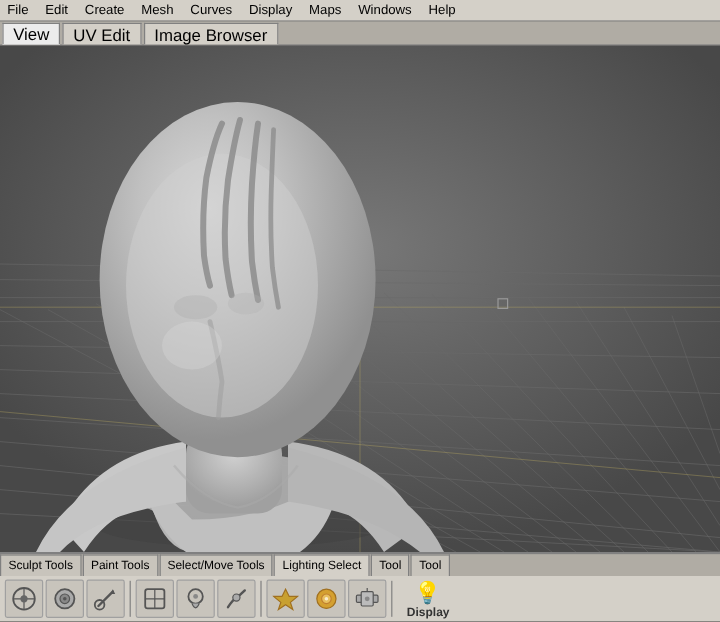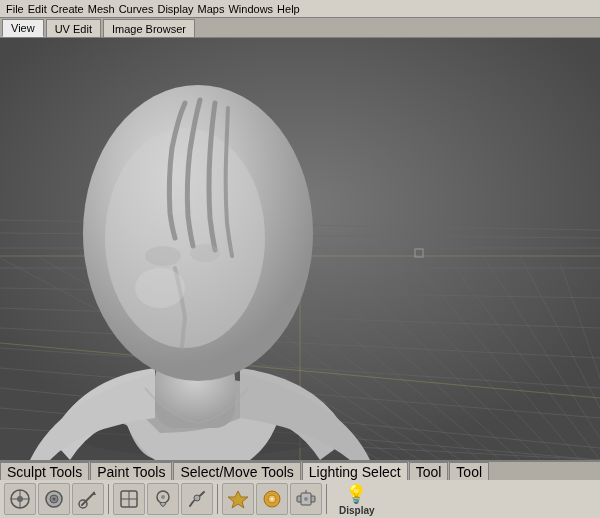--- a/index.html
+++ b/index.html
@@ -11,20 +11,21 @@
       font-size: 11px;
       background: #3c3c3c;
     }
 
     
     #menubar {
       display: flex;
       background: #d4d0c8;
       border-bottom: 1px solid #808080;
       padding: 1px 4px;
+      gap: 10px;
       height: 18px;
       align-items: center;
     }
     .menu-item {
       font-size: 11px;
       color: #000;
       cursor: pointer;
       padding: 0 2px;
     }
 
@@ -35,21 +36,21 @@
       height: 20px;
       align-items: flex-end;
       padding-left: 2px;
       border-bottom: 1px solid #808080;
     }
     .tab {
       background: #d4d0c8;
       border: 1px solid #808080;
       border-bottom: none;
       padding: 1px 8px;
-      font-size: 11px;
+      font-size: 14px;
       cursor: pointer;
       color: #000;
       height: 18px;
       display: flex;
       align-items: center;
       margin-right: 2px;
     }
     .tab.active {
       background: #ececec;
       border-bottom: 1px solid #ececec;
@@ -86,21 +87,21 @@
       height: 20px;
       align-items: flex-end;
       padding-left: 0;
     }
 
     .toolbar-tab {
       background: #c8c4bc;
       border: 1px solid #808080;
       border-bottom: none;
       padding: 1px 6px;
-      font-size: 14px;
+      font-size: 10px;
       cursor: pointer;
       color: #000;
       height: 18px;
       display: flex;
       align-items: center;
       margin-right: 1px;
       white-space: nowrap;
     }
     .toolbar-tab.active {
       background: #d4d0c8;

